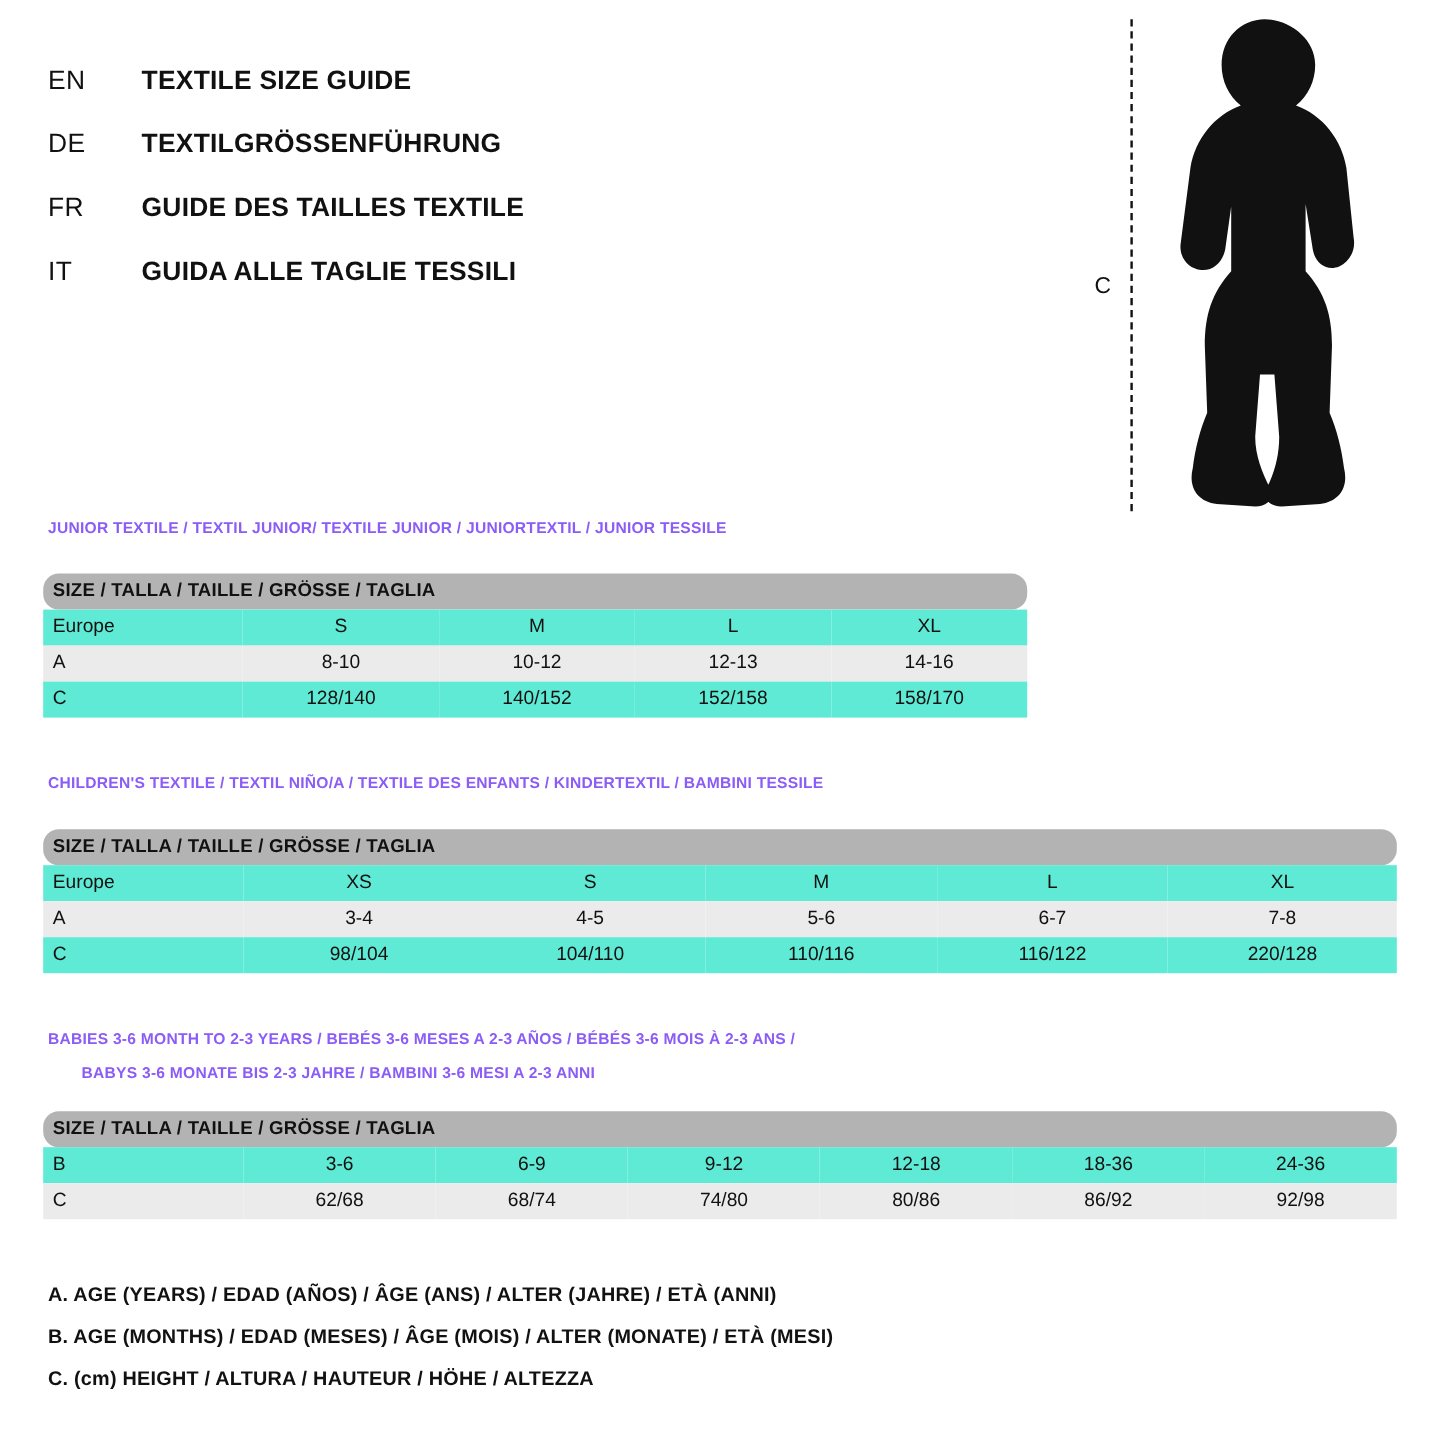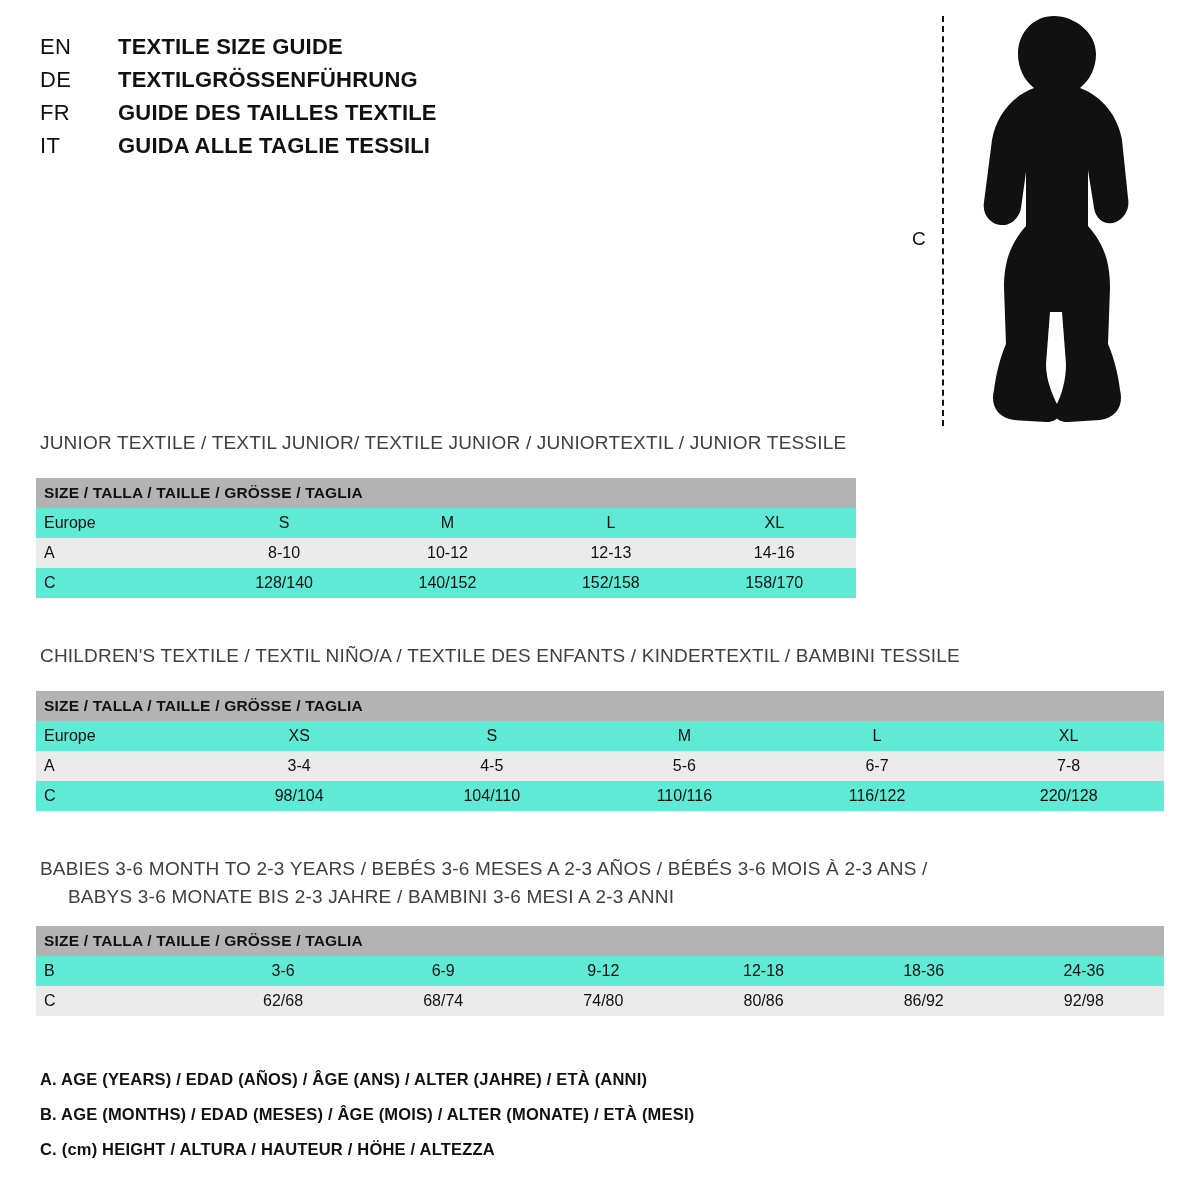--- a/index.html
+++ b/index.html
@@ -20,20 +20,21 @@
   .lang-block {
     position: absolute;
     left: 40px;
     top: 34px;
     width: 560px;
   }
   .lang-row {
     display: flex;
     align-items: baseline;
     height: 33px;
+    margin-top: 20px;
   }
   .lang-code {
     width: 78px;
     font-size: 22px;
     font-weight: 400;
     letter-spacing: 0.3px;
     color: #111;
   }
   .lang-title {
     font-size: 22px;
@@ -69,24 +70,24 @@
   .silhouette {
     position: absolute;
     left: 60px;
     top: 2px;
   }
 
   
   .section-heading {
     position: absolute;
     left: 40px;
-    font-size: 19px;
-    font-weight: 400;
-    letter-spacing: 0.2px;
-    color: #404040;
+    font-size: 13px;
+    font-weight: 700;
+    letter-spacing: 0.2px;
+    color: #8b5cf6;
     white-space: nowrap;
   }
 
   
   table.size-table {
     position: absolute;
     border-collapse: collapse;
     font-size: 16px;
     color: #111;
   }
@@ -95,20 +96,21 @@
     height: 30px;
     vertical-align: middle;
   }
   .band {
     background: #b3b3b3;
     font-weight: 700;
     font-size: 15.5px;
     letter-spacing: 0.2px;
     padding-left: 8px !important;
     white-space: nowrap;
+    border-radius: 13px;
   }
   .row-light { background: #5eead4; }
   .row-grey  { background: #ebebeb; }
   .lbl {
     padding-left: 8px !important;
     text-align: left;
     font-size: 16px;
   }
   .val {
     text-align: center;

